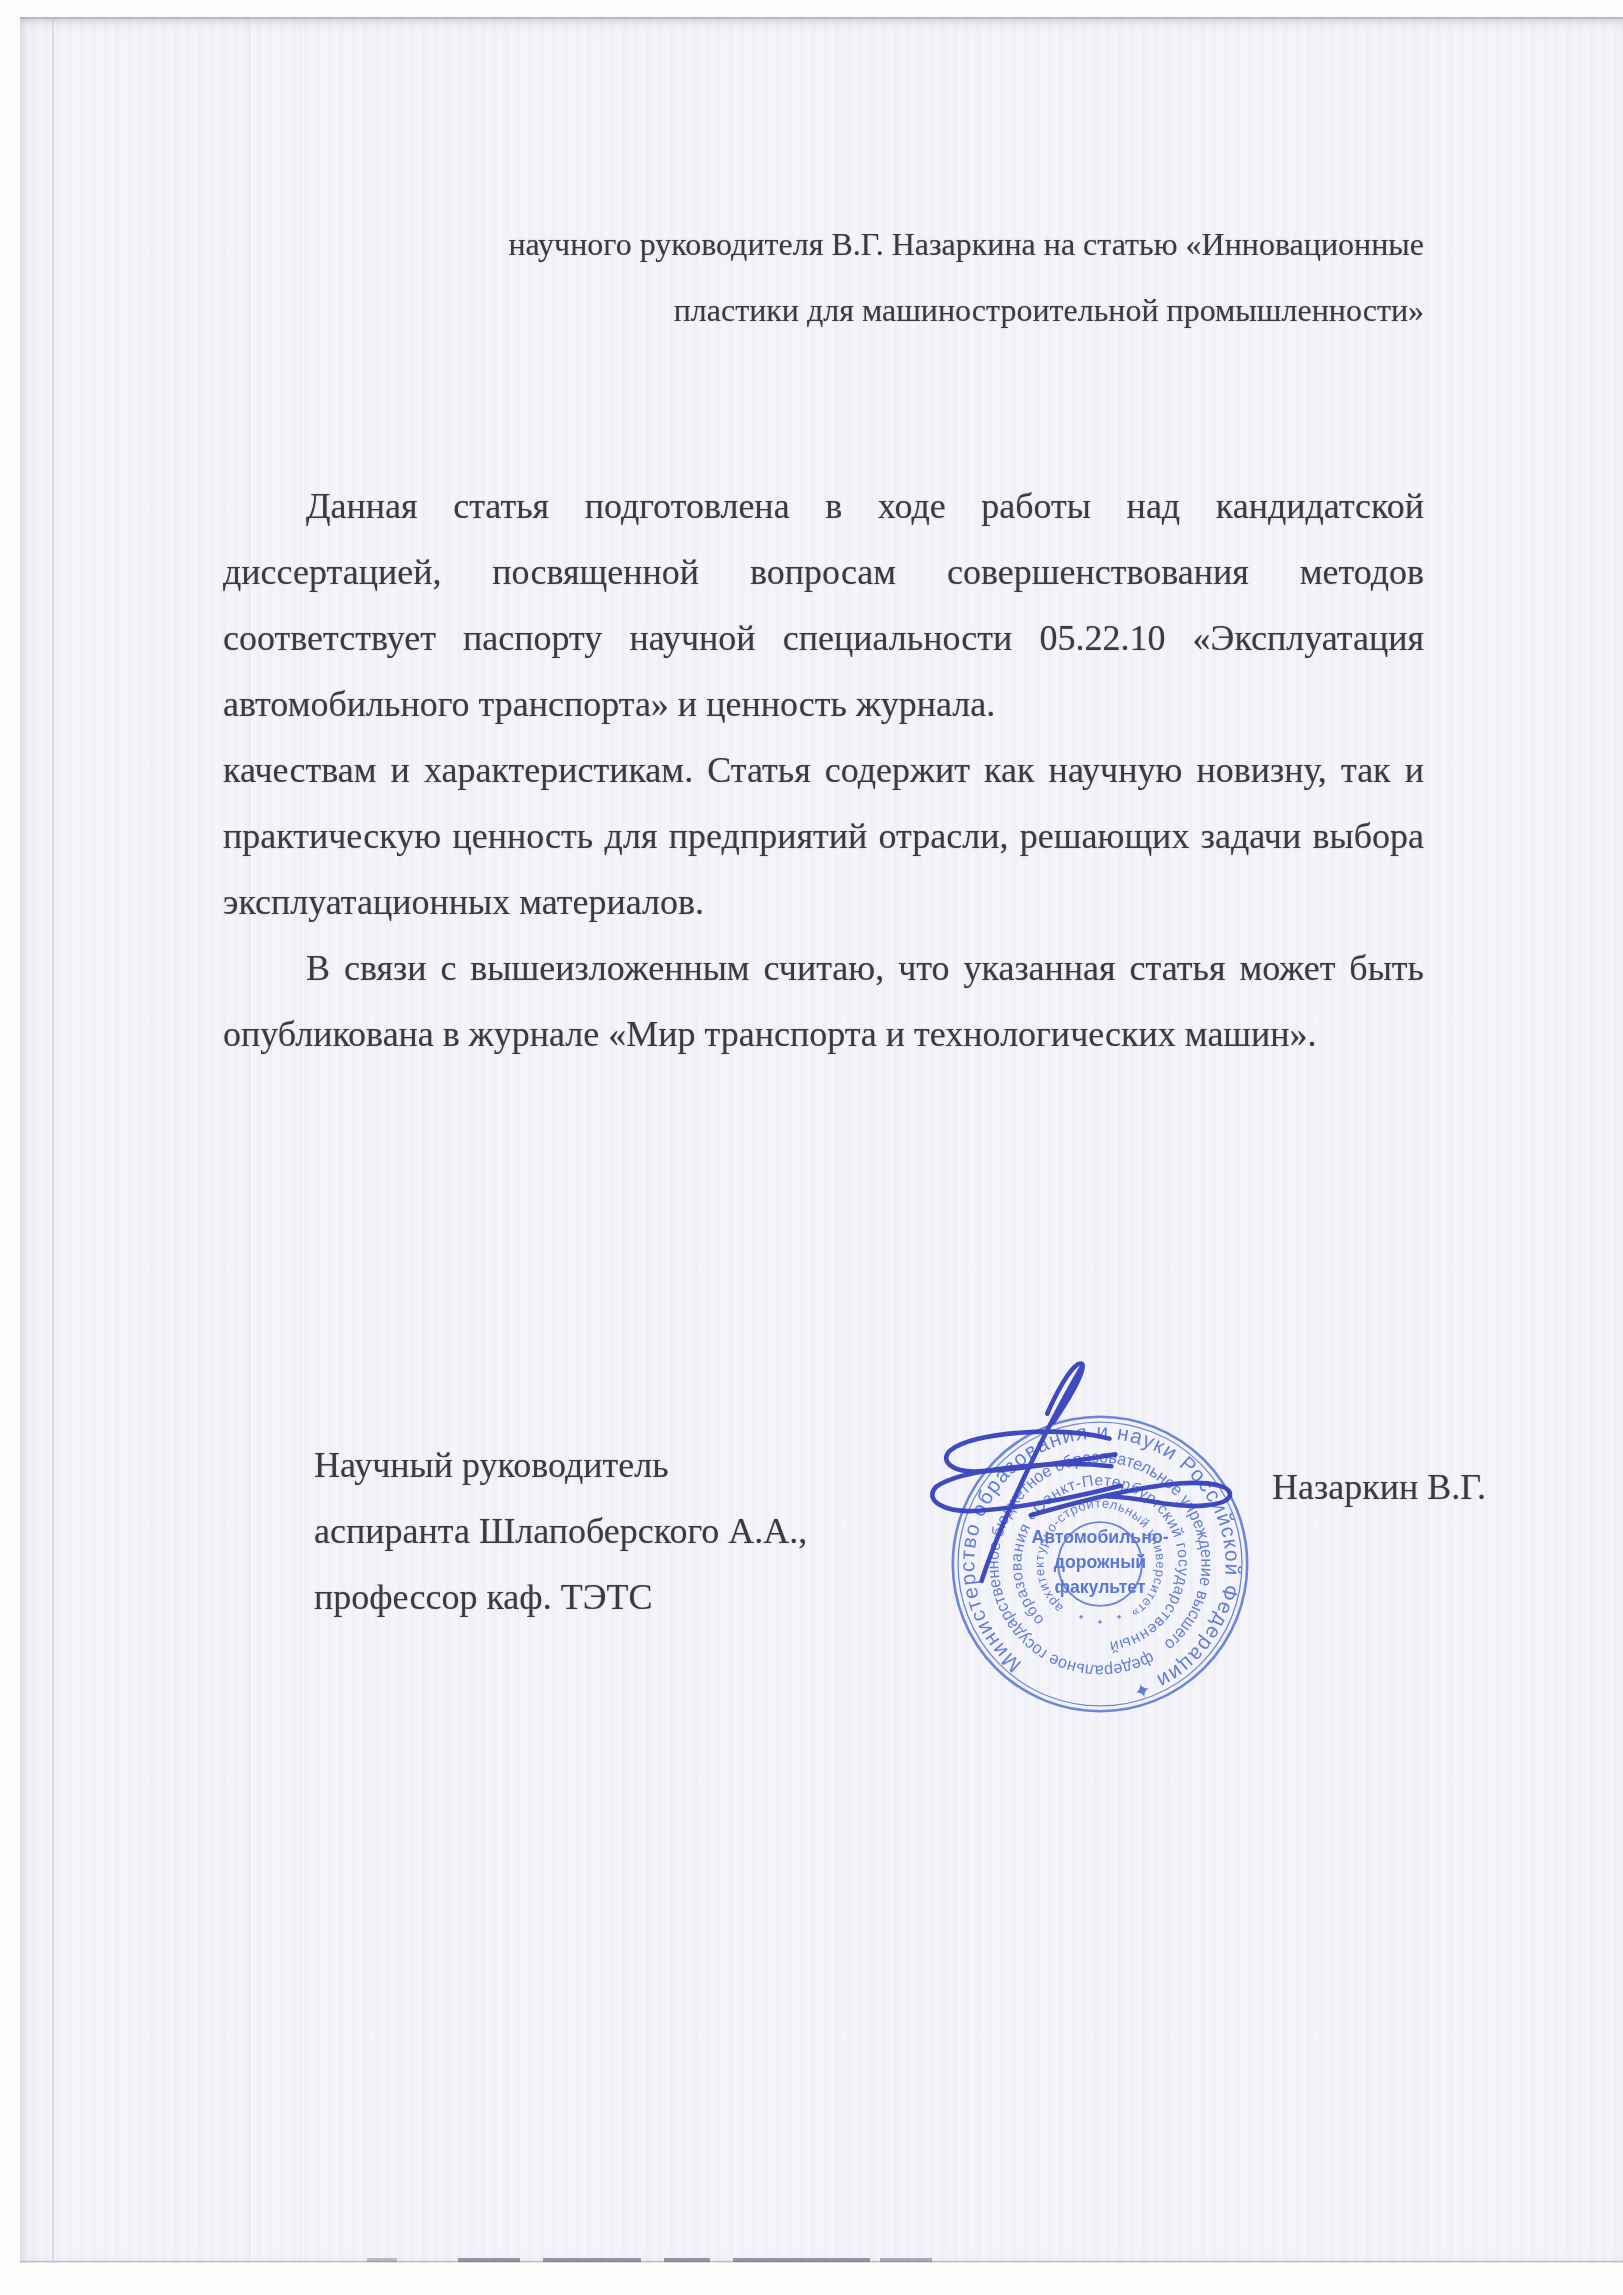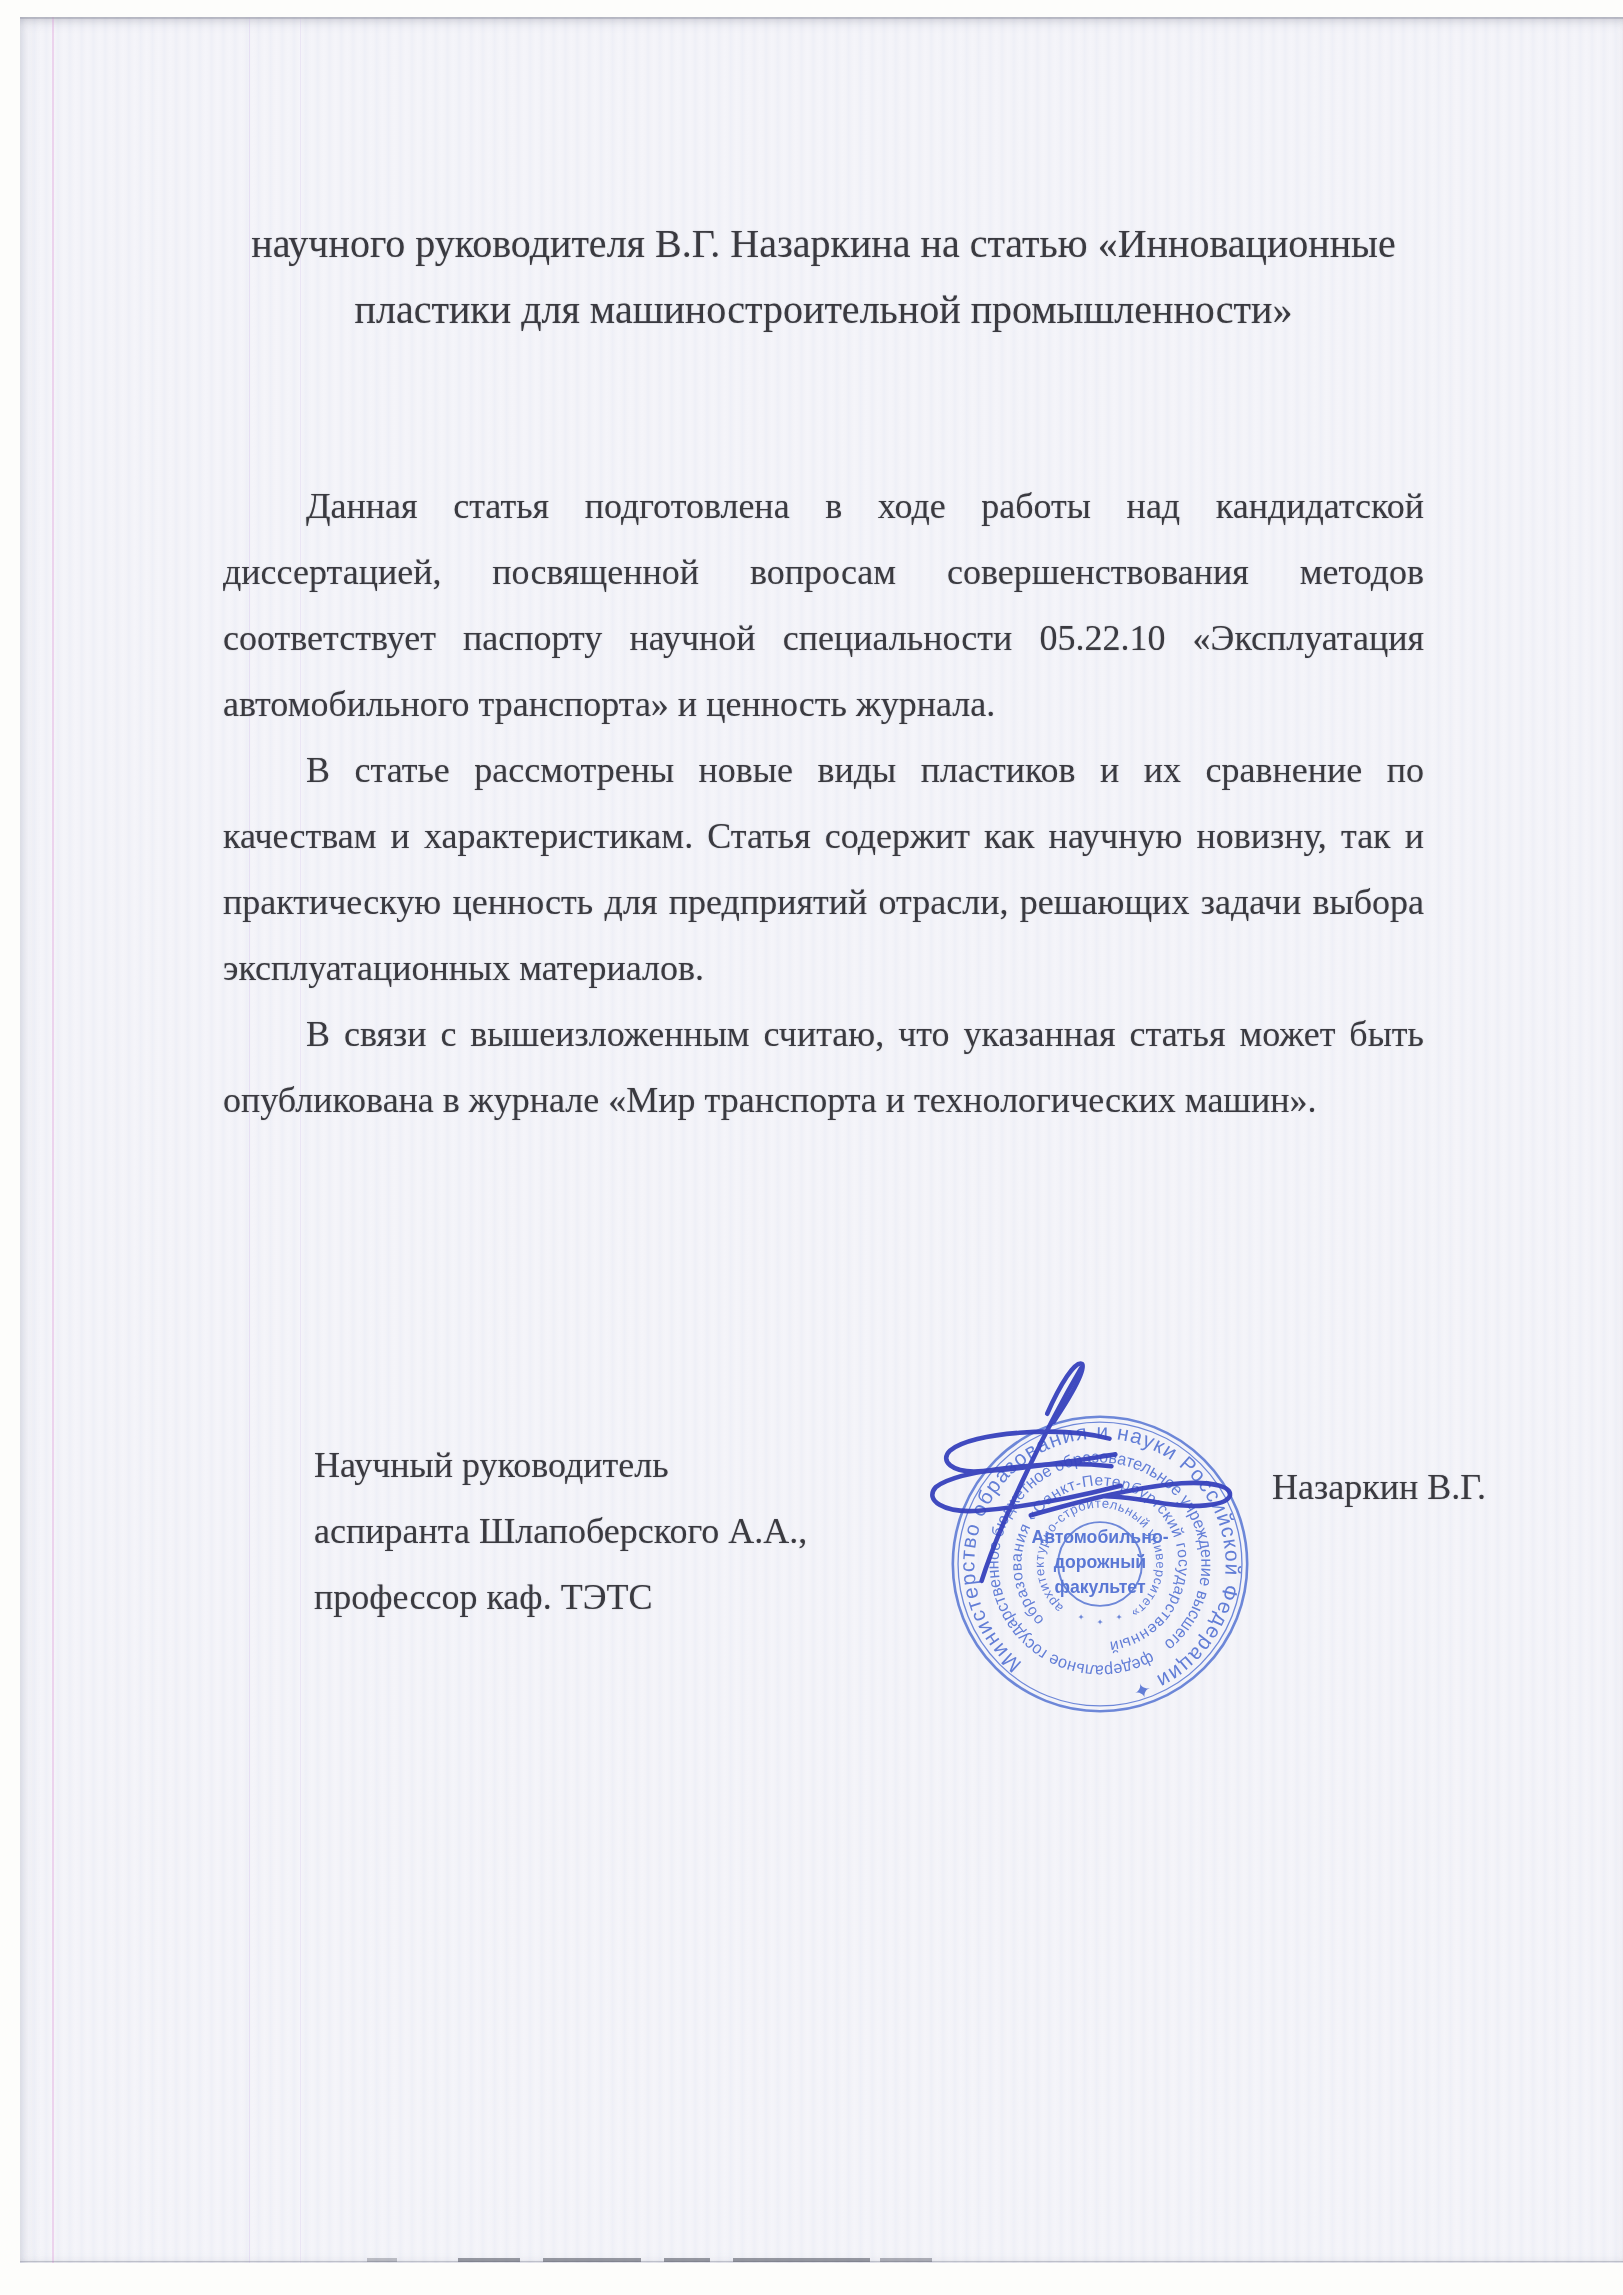--- a/index.html
+++ b/index.html
@@ -22,21 +22,21 @@
     z-index:0;
   }
   .txt { text-shadow:0 0 1.3px rgba(58,58,66,.38); }
   .doc-title {
     position:absolute; left:223px; top:128px; width:1201px; z-index:2;
     box-sizing:border-box; padding-left:72px;
     font-size:39px; line-height:65px; text-align:center; letter-spacing:1.3px;
   }
   .subtitle {
     position:absolute; left:223px; top:211px; width:1201px; z-index:2;
-    font-size:40px; text-align:center;
+    font-size:32px; text-align:right;
   }
   .subtitle div { height:66px; line-height:66px; }
   .body-text {
     position:absolute; left:223px; top:473px; width:1201px; z-index:2;
     font-size:36px;
   }
   .bline { height:66px; line-height:66px; overflow:hidden; }
   .bline.j { text-align:justify; text-align-last:justify; }
   .bline.j::after { content:""; display:inline-block; width:100%; height:0; }
   .bline.i { text-indent:83px; }
@@ -106,21 +106,20 @@
   <div class="subtitle txt">
     <div>научного руководителя В.Г. Назаркина на статью «Инновационные</div>
     <div>пластики для машиностроительной промышленности»</div>
   </div>
 
   <div class="body-text txt">
     <div class="bline j i">Данная статья подготовлена в ходе работы над кандидатской</div>
     <div class="bline j">диссертацией, посвященной вопросам совершенствования методов</div>
     <div class="bline j">соответствует паспорту научной специальности 05.22.10 «Эксплуатация</div>
     <div class="bline">автомобильного транспорта» и ценность журнала.</div>
-    <div class="bline j i">В статье рассмотрены новые виды пластиков и их сравнение по</div>
     <div class="bline j">качествам и характеристикам. Статья содержит как научную новизну, так и</div>
     <div class="bline j">практическую ценность для предприятий отрасли, решающих задачи выбора</div>
     <div class="bline">эксплуатационных материалов.</div>
     <div class="bline j i">В связи с вышеизложенным считаю, что указанная статья может быть</div>
     <div class="bline">опубликована в журнале «Мир транспорта и технологических машин».</div>
   </div>
 
   <div class="sig txt">
     <div>Научный руководитель</div>
     <div>аспиранта Шлапоберского А.А.,</div>

